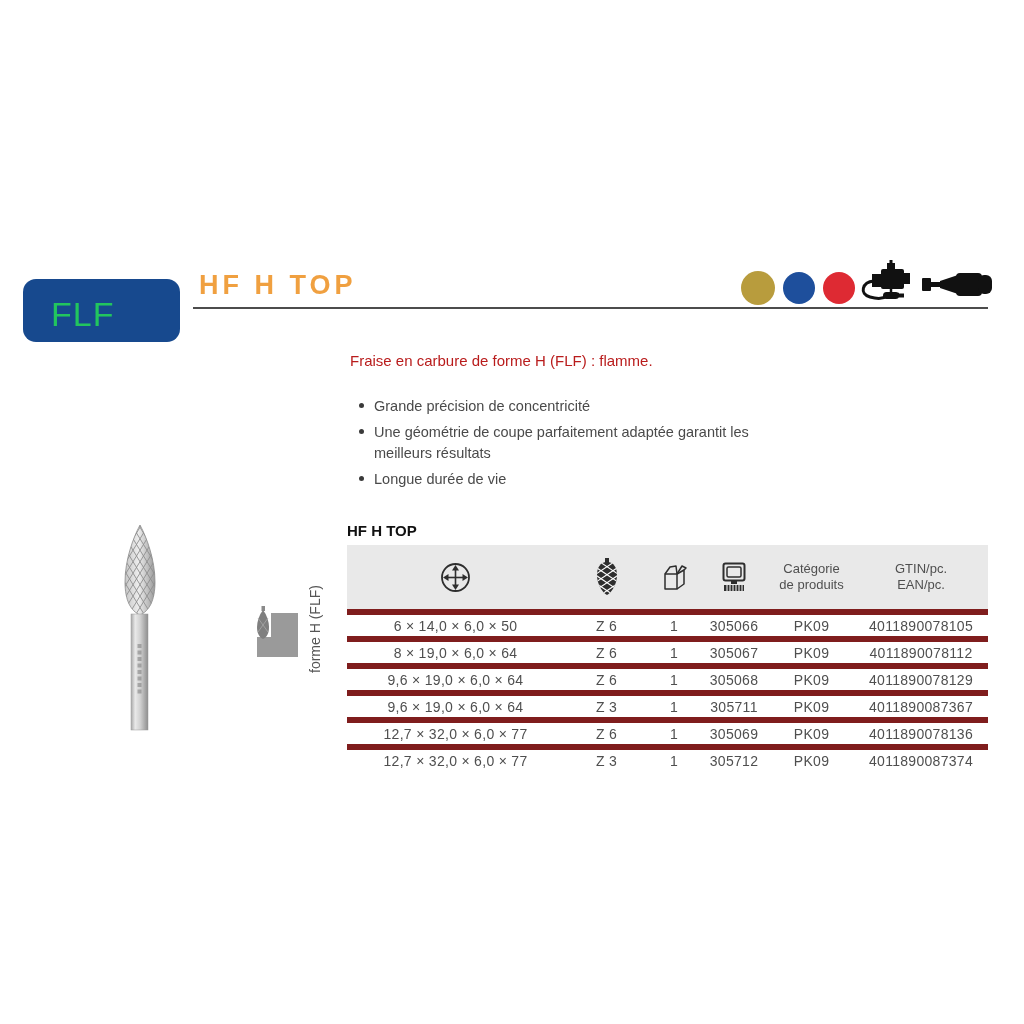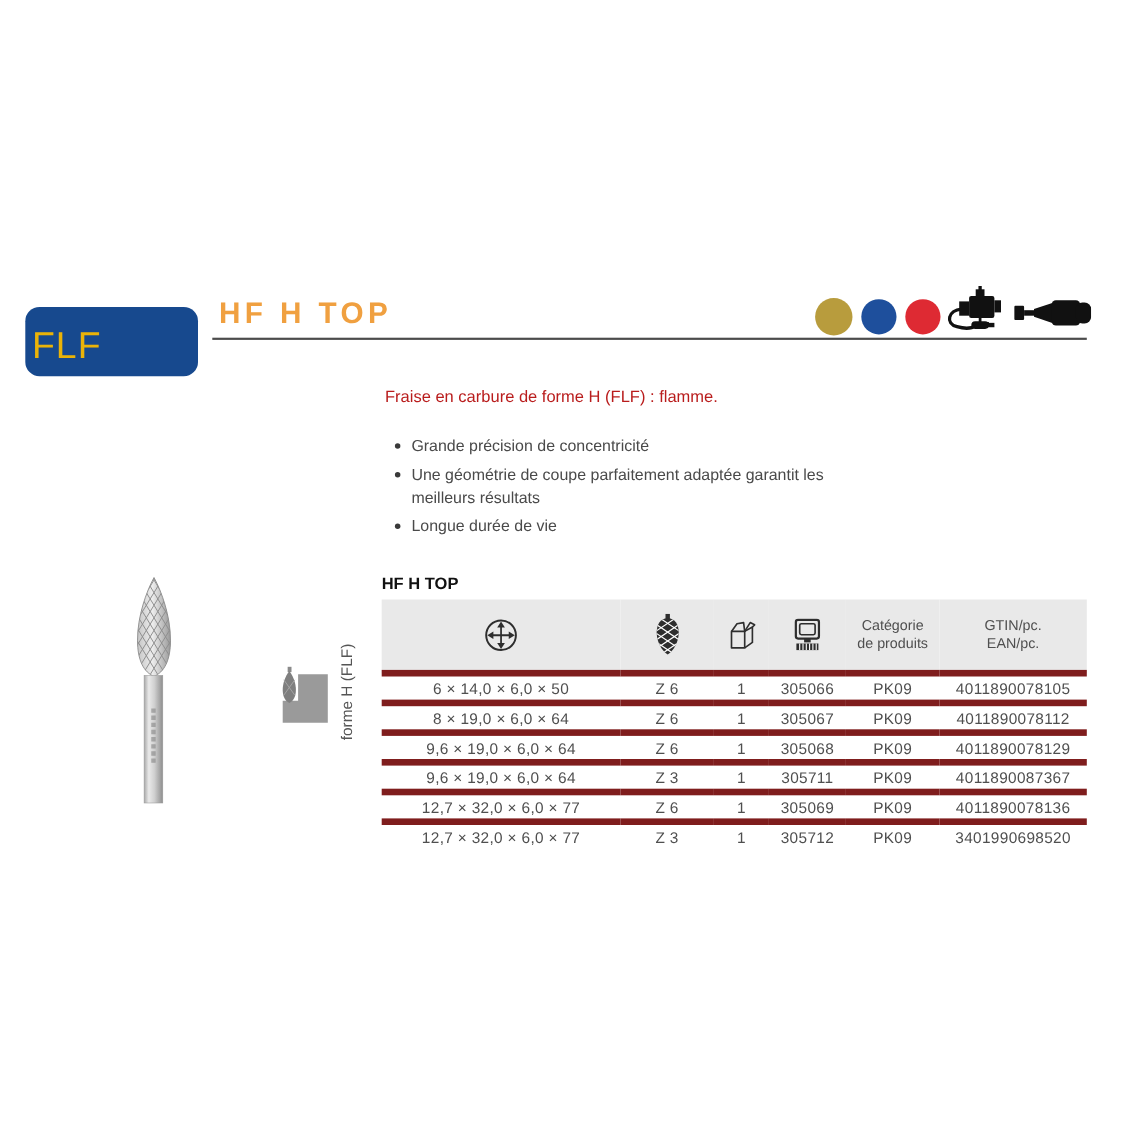--- a/index.html
+++ b/index.html
@@ -2,22 +2,22 @@
 <html><head>
 <meta charset="utf-8">
 <style>
   html,body{margin:0;padding:0;background:#fff;}
   .page{position:relative;width:1024px;height:1024px;background:#ffffff;overflow:hidden;
         font-family:"Liberation Sans", sans-serif;}
 
   
   .flf-badge{position:absolute;left:23px;top:279px;width:157px;height:63px;
              background:#17498E;border-radius:13px;display:flex;align-items:center;}
-  .flf-badge span{color:#eab308;font-size:34px;font-weight:400;letter-spacing:1px;
-                  margin-left:6px;margin-top:7px;}
+  .flf-badge span{color:#22c55e;font-size:34px;font-weight:400;letter-spacing:1px;
+                  margin-left:28px;margin-top:7px;}
 
   
   .title{position:absolute;left:199px;top:270px;font-size:27px;font-weight:700;
          letter-spacing:4px;color:#F0A040;margin:0;}
   .rule{position:absolute;left:193px;top:307px;width:795px;height:2px;background:#4c4c4c;}
 
   
   .topline{position:absolute;left:201px;top:318px;width:164px;height:27px;background:#F0A040;
            border-radius:6px;display:flex;align-items:center;padding:0 0 0 9px;box-sizing:border-box;}
   .topline .top{font-size:18px;font-weight:800;color:#161616;letter-spacing:.5px;}
@@ -271,19 +271,19 @@
       <td>PK09</td>
       <td>4011890078136</td>
     </tr>
 
     <tr>
       <td>12,7 × 32,0 × 6,0 × 77</td>
       <td>Z 3</td>
       <td>1</td>
       <td>305712</td>
       <td>PK09</td>
-      <td>3401990698520</td>
+      <td>4011890087374</td>
     </tr>
 
   </tbody>
   </table>
 
 </div>
 
 </body></html>

